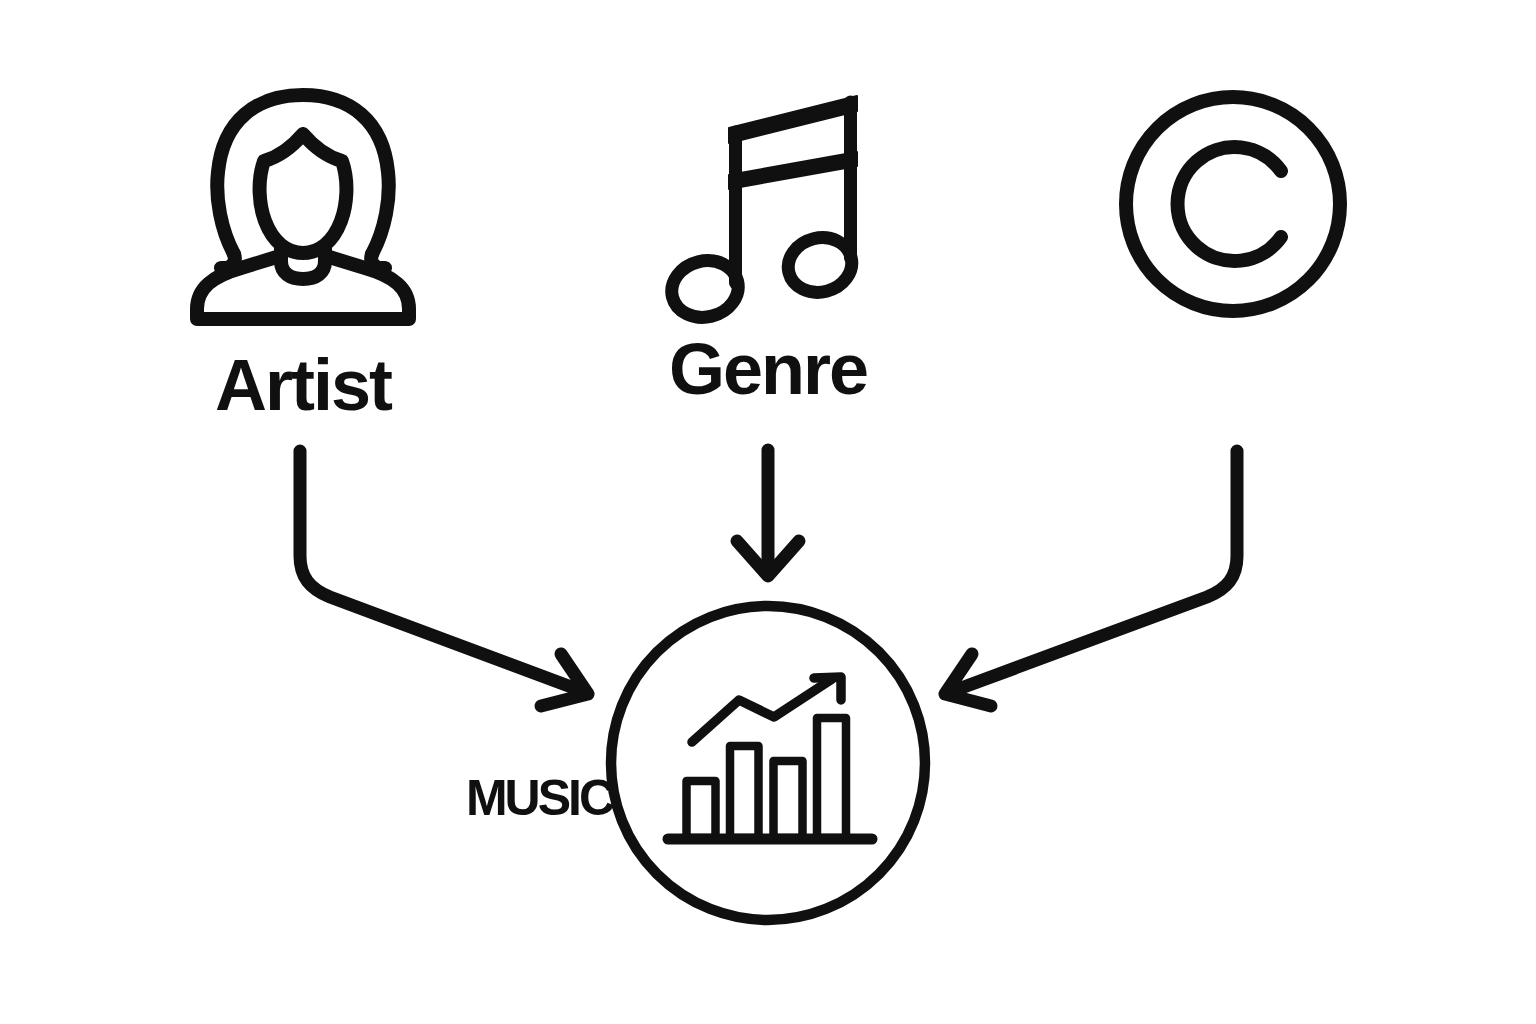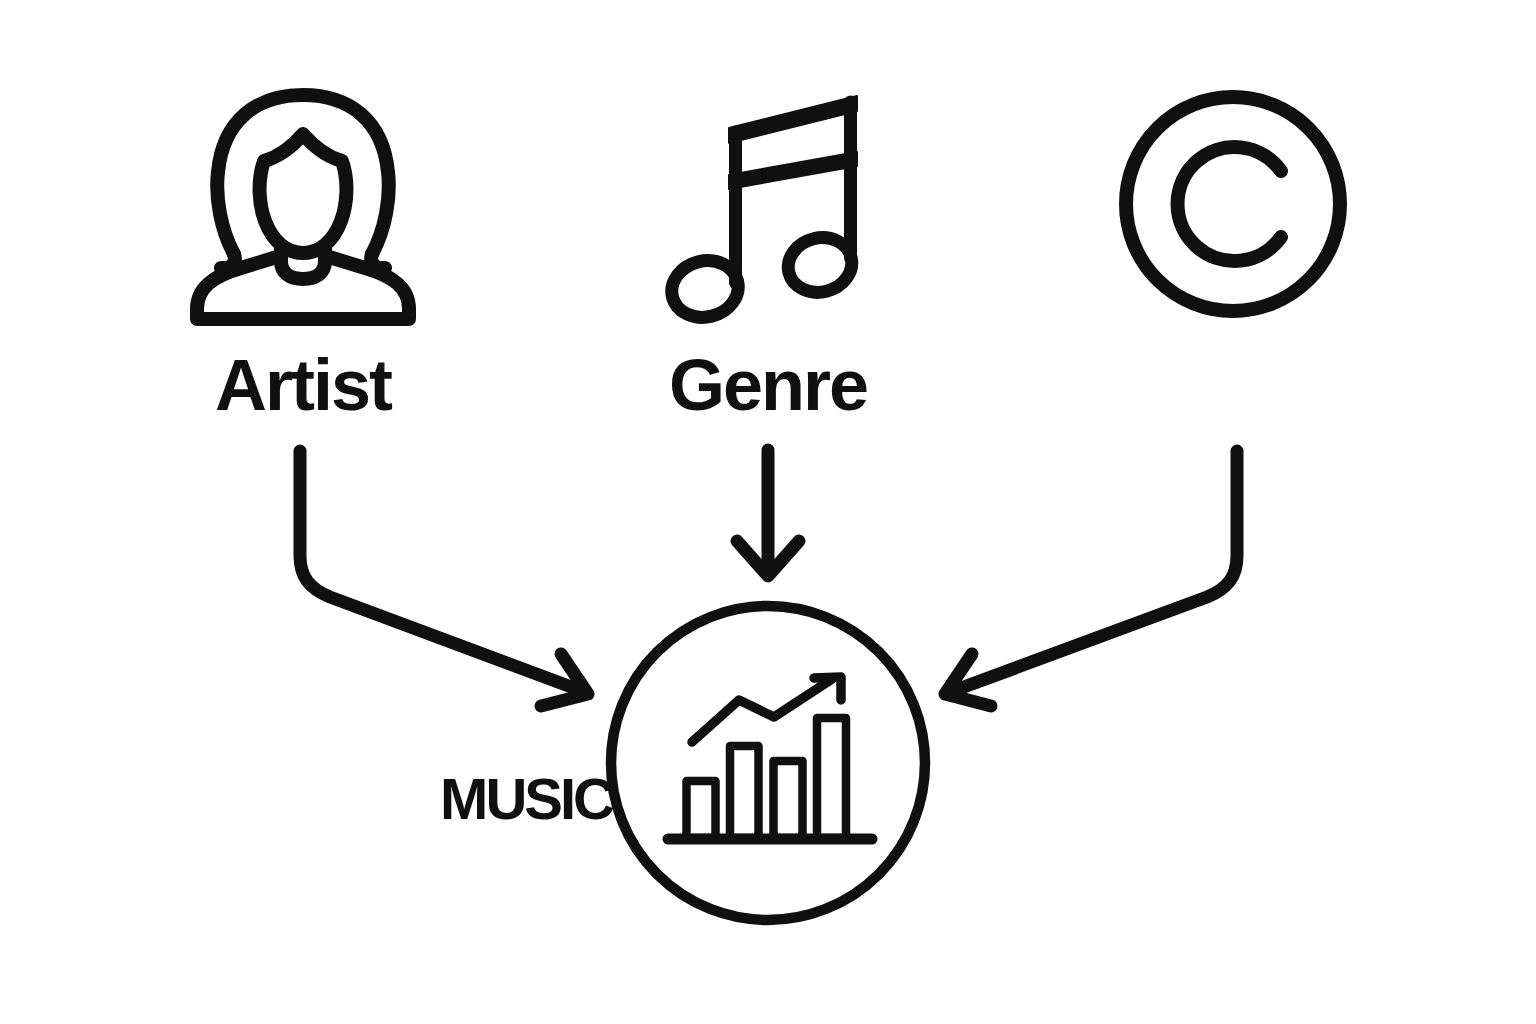--- a/index.html
+++ b/index.html
@@ -10,21 +10,21 @@
     font-family:"Liberation Sans", sans-serif;
   }
   #diagram-svg { position:absolute; left:0; top:0; color:var(--ink); }
   .node-label {
     position:absolute; text-align:center;
     font-size:72px; font-weight:bold; letter-spacing:-2px;
     color:var(--ink); line-height:1;
   }
   .center-label {
     position:absolute; left:150px; top:753px; width:462px;
-    text-align:right; font-size:58px; font-weight:bold;
+    text-align:right; font-size:50px; font-weight:bold;
     letter-spacing:-3px; line-height:91px; color:var(--ink);
   }
   .stroke { fill:none; stroke:currentColor; stroke-linecap:round; stroke-linejoin:round; }
   .fillink { fill:currentColor; stroke:currentColor; stroke-width:2; stroke-linejoin:round; }
   .bar { fill:var(--bg); stroke:currentColor; stroke-width:8.5; stroke-linejoin:round; }
 </style>
 </head>
 <body>
 
 <div class="canvas">
@@ -76,20 +76,20 @@
       <rect class="bar" x="773.5" y="761" width="29" height="77"></rect>
       <rect class="bar" x="817" y="718" width="29" height="120"></rect>
       <path class="stroke" stroke-width="11" d="M 668 839 L 872 839"></path>
       <path class="stroke" stroke-width="9.5" d="M 692 742 L 739 700 L 774 717 L 832 679"></path>
       <path class="stroke" stroke-width="9.5" d="M 814 678 L 841 677 L 841 700"></path>
     </g>
   </svg>
 
   <div class="node-label" style="left:193px; top:349px; width:220px;">Artist</div>
 
-  <div class="node-label" style="left:658px; top:349px; width:220px;">Genre</div>
+  <div class="node-label" style="left:658px; top:333px; width:220px;">Genre</div>
 
 
   <div class="center-label">
     <div>MUSIC</div>
   </div>
 
 </div>
 
 </body></html>

